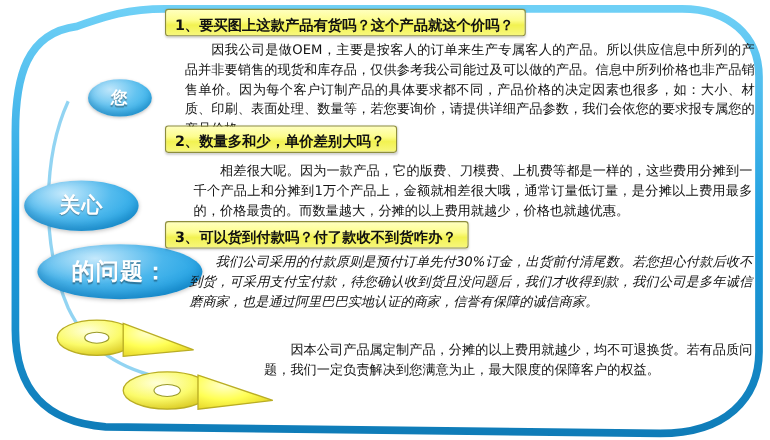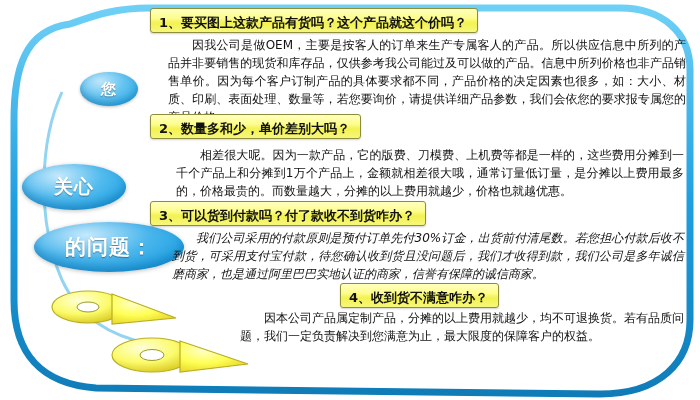--- a/index.html
+++ b/index.html
@@ -180,19 +180,16 @@
   <div class="qbar q2">
     <span>2、数量多和少，单价差别大吗？</span>
   </div>
   <div class="ans a2">相差很大呢。因为一款产品，它的版费、刀模费、上机费等都是一样的，这些费用分摊到一千个产品上和分摊到1万个产品上，金额就相差很大哦，通常订量低订量，是分摊以上费用最多的，价格最贵的。而数量越大，分摊的以上费用就越少，价格也就越优惠。</div>
 
   <div class="qbar q3">
     <span>3、可以货到付款吗？付了款收不到货咋办？</span>
   </div>
   <div class="ans a3">我们公司采用的付款原则是预付订单先付30%订金，出货前付清尾数。若您担心付款后收不到货，可采用支付宝付款，待您确认收到货且没问题后，我们才收得到款，我们公司是多年诚信磨商家，也是通过阿里巴巴实地认证的商家，信誉有保障的诚信商家。</div>
 
-  <div class="qbar q4">
-    <span>4、收到货不满意咋办？</span>
-  </div>
   <div class="ans a4">因本公司产品属定制产品，分摊的以上费用就越少，均不可退换货。若有品质问题，我们一定负责解决到您满意为止，最大限度的保障客户的权益。</div>
 
   <div class="note">常见问题解答流程图</div>
 </div>
 
 </body></html>

